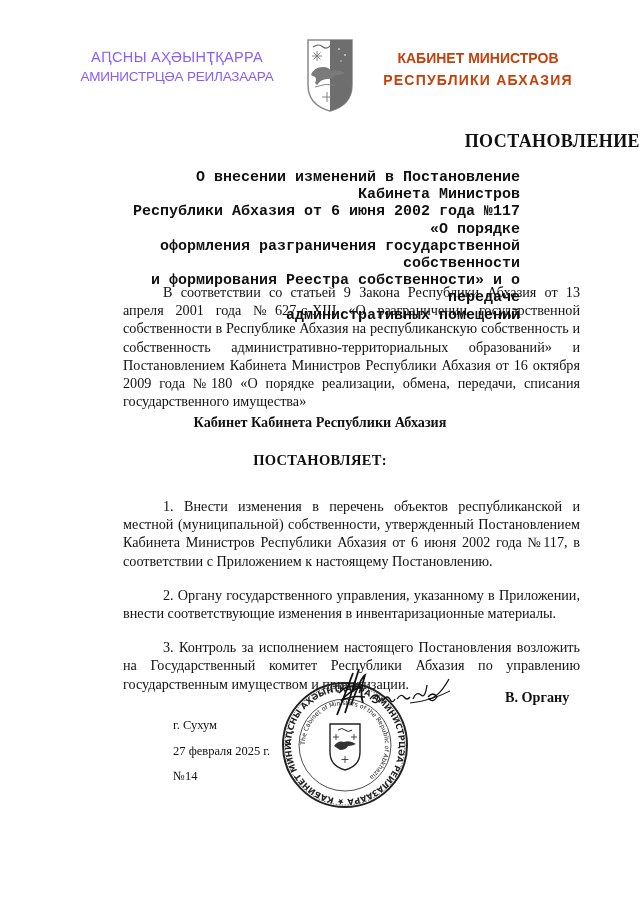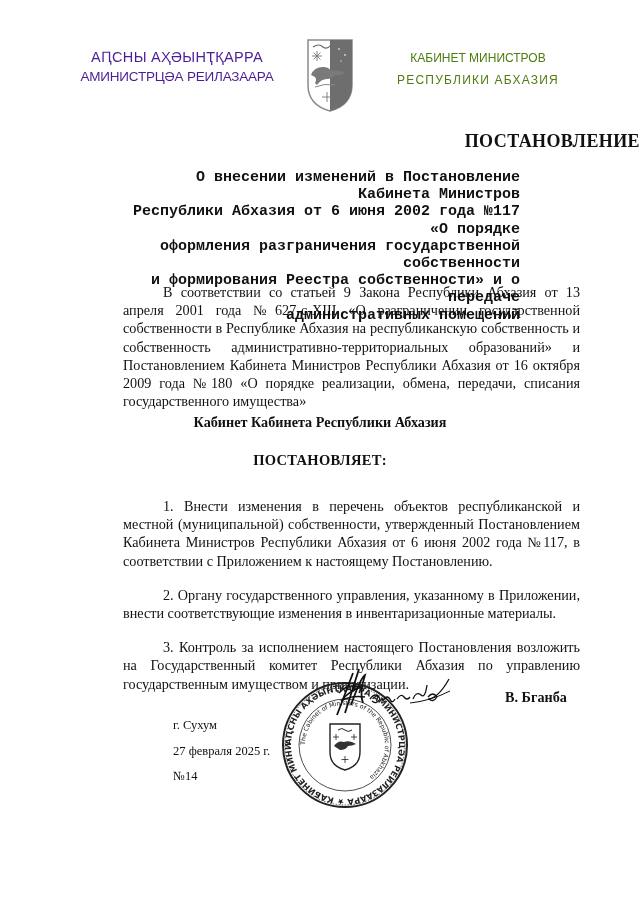--- a/index.html
+++ b/index.html
@@ -1,24 +1,24 @@
 <!DOCTYPE html>
 <html><head>
   <meta charset="utf-8">
   <style>
     html, body { margin: 0; padding: 0; background: #ffffff; }
     body { width: 640px; height: 905px; position: relative; overflow: hidden; color: #111; }
     .page { position: absolute; left: 0; top: 0; width: 640px; height: 905px; background: #fff; }
 
     .hdr-left { position: absolute; left: 62px; top: 47px; width: 230px; text-align: center;
-      font-family: "Liberation Sans", sans-serif; font-size: 13.5px; line-height: 20px; color: #4c1d95; }
+      font-family: "Liberation Sans", sans-serif; font-size: 13.5px; line-height: 20px; color: #8b5cf6; }
     .hdr-left .l1 { font-size: 14.5px; letter-spacing: 0.3px; }
     .hdr-left .l2 { font-size: 13.5px; letter-spacing: -0.2px; }
     .hdr-right { position: absolute; left: 378px; top: 47px; width: 200px; text-align: center;
-      font-family: "Liberation Sans", sans-serif; font-weight: normal; font-size: 12px; line-height: 22px; color: #4d7c0f; }
+      font-family: "Liberation Sans", sans-serif; font-weight: bold; font-size: 14px; line-height: 22px; color: #c2410c; }
     .hdr-right .l2 { letter-spacing: 1.2px; }
     .emblem { position: absolute; left: 305px; top: 37px; width: 50px; height: 76px; }
 
     .title { position: absolute; left: 0; top: 131px; width: 640px; text-align: right;
       font-family: "Liberation Serif", serif; font-weight: bold; font-size: 18px; letter-spacing: 0.4px; }
     .subtitle { position: absolute; left: 120px; top: 169px; width: 400px; text-align: right;
       font-family: Liberation Mono, monospace; font-weight: bold; font-size: 15px; line-height: 17.2px; }
 
     .body-text { position: absolute; left: 107px; width: 489px;
       font-family: "Liberation Serif", serif; font-size: 14.2px; line-height: 18.2px; text-align: justify; }
@@ -131,19 +131,19 @@
   </svg>
 
 
   <svg class="signature" viewBox="0 0 150 55">
     <path d="M12 50 L28 8 M20 48 L34 4 M26 40 q10 -28 14 -30 q-6 18 -2 28" fill="none" stroke="#111" stroke-width="1.8"></path>
     <path d="M14 28 q8 -10 22 -6 q-12 4 -20 14 q10 -6 24 -4" fill="none" stroke="#111" stroke-width="1.4"></path>
     <path d="M45 34 q6 -8 10 0 q-4 6 -8 2 M58 36 q4 -8 8 0 q2 2 4 -2 M72 34 q4 -6 7 -2 q3 4 6 0 M88 34 q3 -8 8 -4 q4 4 6 -10 M103 32 q5 -6 9 0 q-4 6 -8 2 q10 -2 20 -20" fill="none" stroke="#111" stroke-width="1.3"></path>
     <path d="M85 38 q20 -2 40 -12" fill="none" stroke="#111" stroke-width="1"></path>
   </svg>
 
-  <div class="sign-right">В. Бганба</div>
+  <div class="sign-right">В. Органу</div>
 
   <div class="meta city">г. Сухум</div>
   <div class="meta date">27 февраля 2025 г.</div>
   <div class="meta num">№14</div>
 
 </div>
 
 </body></html>

